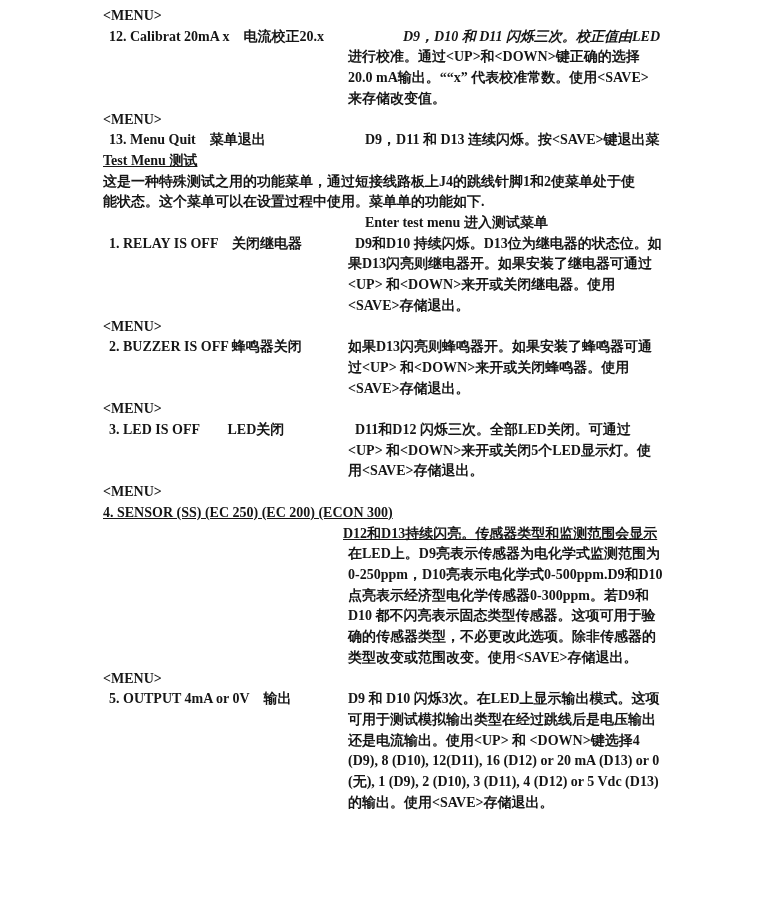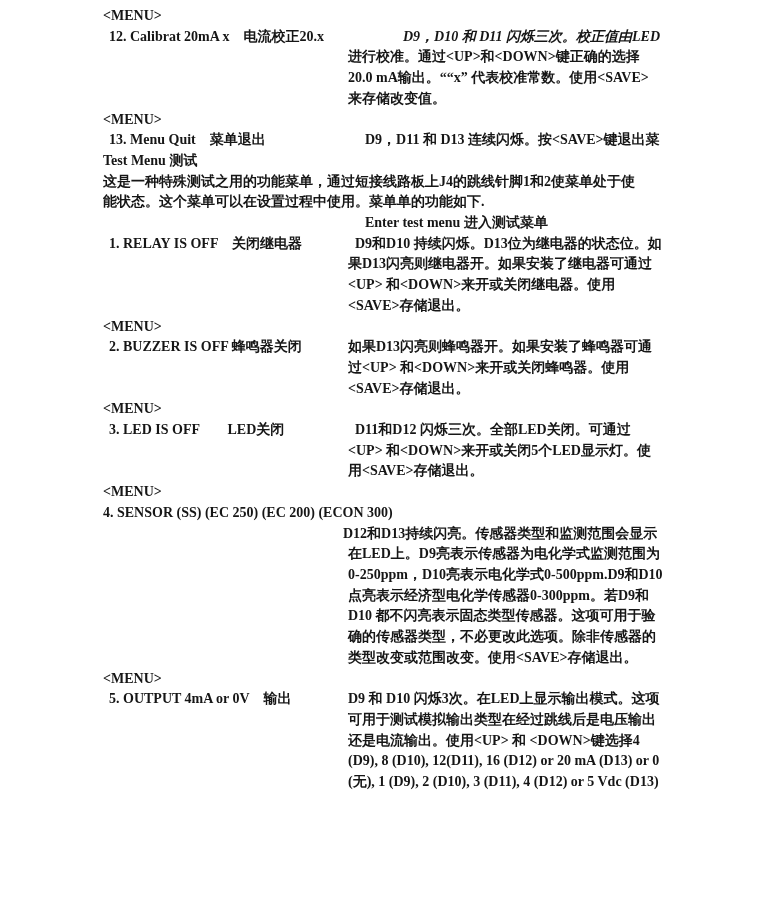--- a/index.html
+++ b/index.html
@@ -29,23 +29,23 @@
     position: absolute;
     left: 6px;
     top: 0;
     white-space: nowrap;
   }
   
   .d    { margin-left: 245px; }
   .d55  { margin-left: 300px; font-style: italic; }  
   .d17  { margin-left: 262px; }  
   .d7   { margin-left: 252px; }  
-  .dm5  { margin-left: 240px; }  
+  .dm5  { margin-left: 240px; text-decoration: underline; }  
   .marker { white-space: nowrap; }
-  .heading { white-space: nowrap; }
+  .heading { white-space: nowrap; text-decoration: underline; }
   .body-line { white-space: nowrap; }
 </style>
 </head>
 <body>
 
 <div class="doc">
 
   <div class="line marker">&lt;MENU&gt;</div>
 
   <div class="row">
@@ -112,15 +112,16 @@
 
   <div class="line marker">&lt;MENU&gt;</div>
 
   <div class="row">
     <div class="label">5. OUTPUT 4mA or 0V　输出</div>
     <div class="line d">D9 和 D10 闪烁3次。在LED上显示输出模式。这项</div>
     <div class="line d">可用于测试模拟输出类型在经过跳线后是电压输出</div>
     <div class="line d">还是电流输出。使用&lt;UP&gt; 和 &lt;DOWN&gt;键选择4</div>
     <div class="line d">(D9), 8 (D10), 12(D11), 16 (D12) or 20 mA (D13) or 0</div>
     <div class="line d">(无), 1 (D9), 2 (D10), 3 (D11), 4 (D12) or 5 Vdc (D13)</div>
+    <div class="line d">的输出。使用&lt;SAVE&gt;存储退出。</div>
   </div>
 
 </div>
 
 </body></html>

